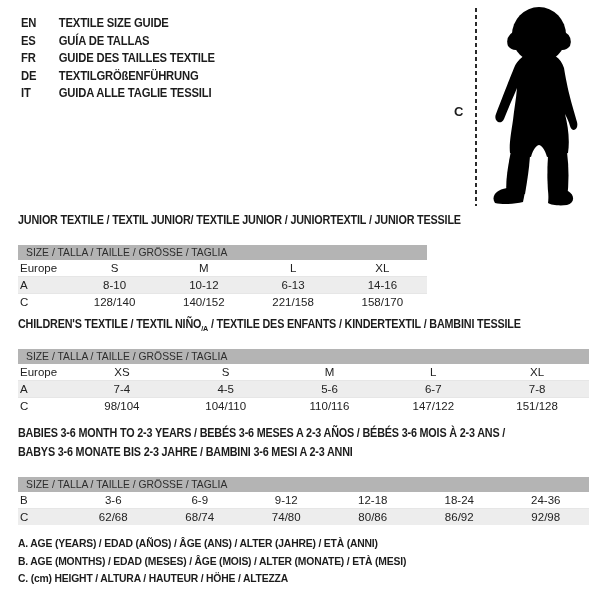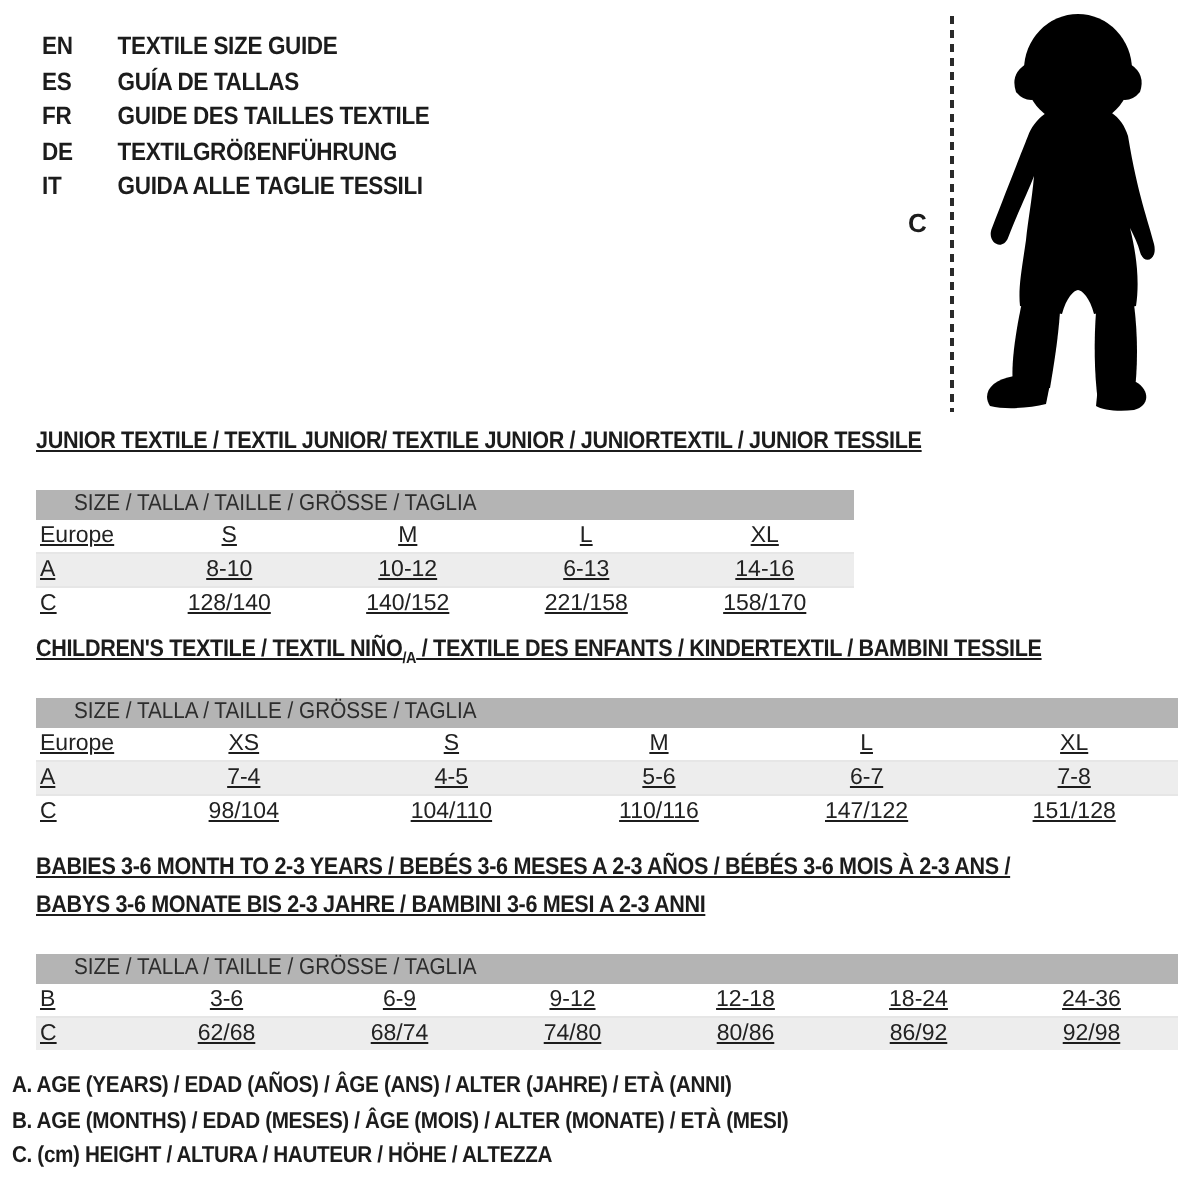--- a/index.html
+++ b/index.html
@@ -19,41 +19,41 @@
   
   .figure{position:absolute;top:0;left:440px;width:160px;height:216px;}
   .dash-line{
     position:absolute;left:35px;top:8px;width:2px;height:198px;
     background-image:repeating-linear-gradient(to bottom,#2a2a2a 0 4px,transparent 4px 7px);
   }
   .c-label{position:absolute;left:14px;top:104px;font-weight:bold;font-size:13px;}
   .baby-svg{position:absolute;left:46px;top:2px;}
 
   
-  .section{position:absolute;left:18px;text-decoration:underline;}
+  .section{position:absolute;left:18px;}
   .sec-junior{top:213px;width:409px;}
   .sec-children{top:317px;width:571px;}
   .sec-babies{top:426px;width:571px;}
   .tbl-title{font-weight:bold;font-size:12px;letter-spacing:-0.2px;line-height:14px;}
   .tbl-title .t-sub{font-size:8px;vertical-align:sub;}
   .tbl-title2:empty{display:none;}
   .size-bar{
     margin-top:13px;height:15px;line-height:15px;background:#b4b4b4;color:#2d2d2d;
-    font-size:11.5px;padding-left:19px;box-sizing:border-box;
+    font-size:11.5px;padding-left:8px;box-sizing:border-box;
   }
   .sec-babies .size-bar{margin-top:18px;}
   table.size-table{width:100%;border-collapse:collapse;table-layout:fixed;font-size:11.5px;color:#222;}
   table.size-table td{height:16px;padding:0;text-align:center;border-bottom:1px solid #e6e6e6;}
   table.size-table td.lbl{text-align:left;padding-left:2px;}
   table.size-table col.label-col{width:52px;}
   table.size-table tr.striped{background:#ededed;}
   table.size-table tr:last-child td{border-bottom:none;}
 
   
-  .legend{position:absolute;top:535px;left:6px;}
+  .legend{position:absolute;top:535px;left:18px;}
   .legend-row{font-weight:bold;font-size:11.5px;line-height:17.5px;letter-spacing:-0.2px;}
 </style>
 </head>
 <body>
 
 <div class="lang-list">
   <div class="lang-row cond">
     <span class="lang-code">EN</span>
     <span>TEXTILE SIZE GUIDE</span>
   </div>

